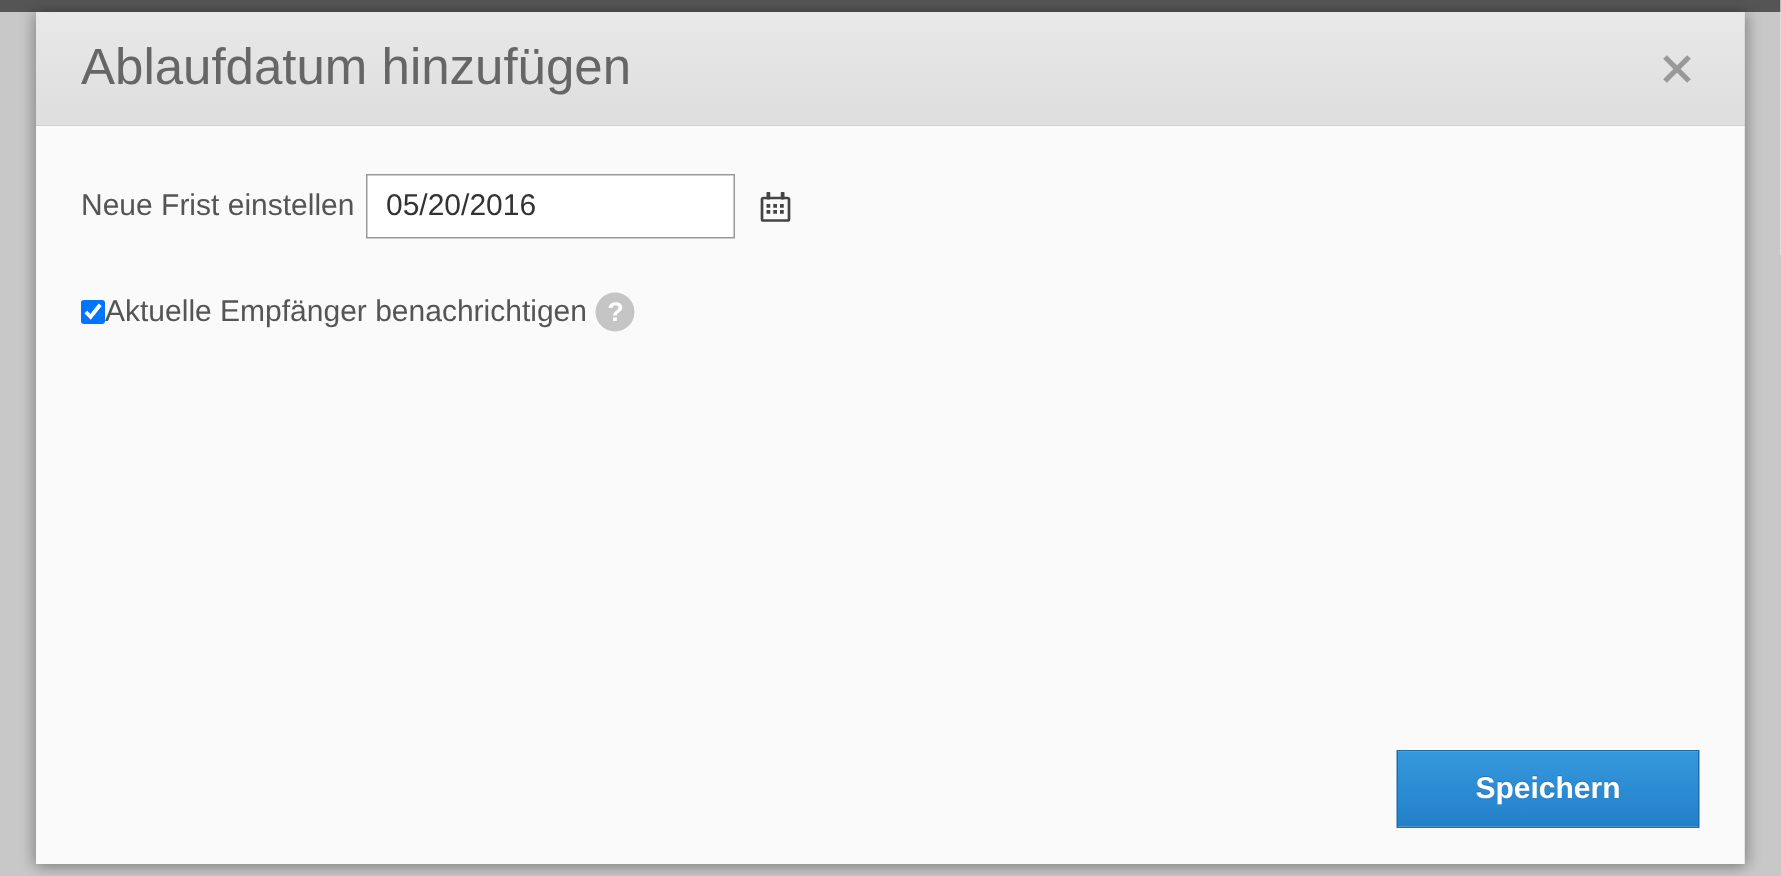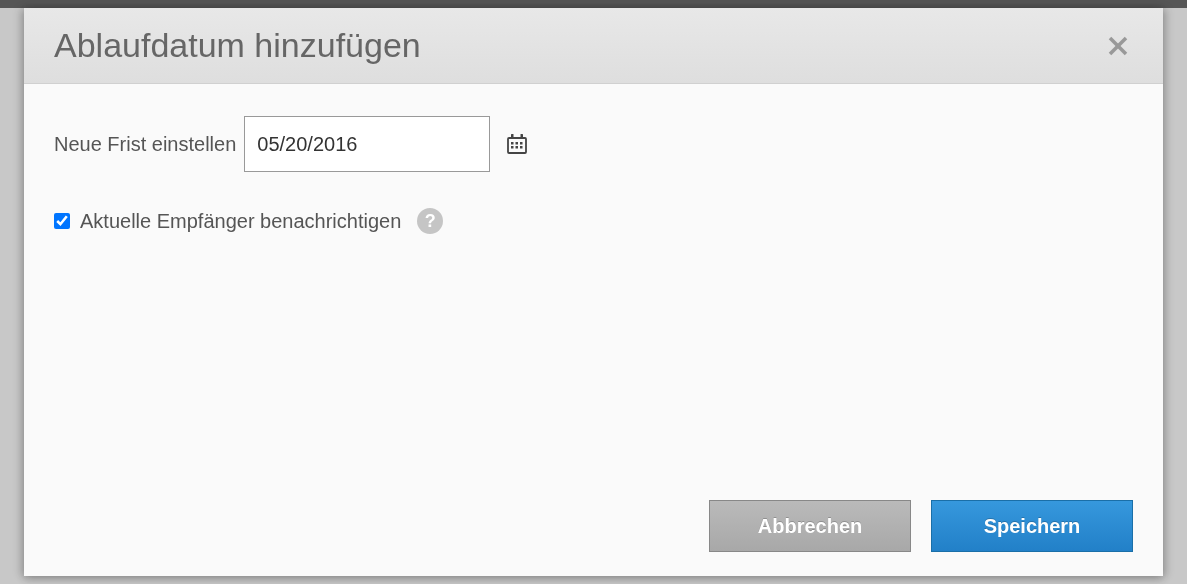--- a/index.html
+++ b/index.html
@@ -86,21 +86,21 @@
     }
     
     .form-label {
       font-size: 20px;
       color: #555;
       margin-right: 8px;
     }
     
     .date-input {
       width: 246px;
-      height: 56px;
+      height: 43px;
       padding: 6px 12px;
       font-size: 20px;
       color: #333;
       border: 1px solid #999;
       background: #fff;
       font-family: inherit;
     }
     
     .calendar-btn {
       background: none;
@@ -109,21 +109,20 @@
       margin-left: 14px;
       padding: 2px;
       color: #444;
       display: flex;
       align-items: center;
     }
     
     .checkbox-row {
       display: flex;
       align-items: center;
-      gap: 10px;
     }
     
     .checkbox {
       width: 16px;
       height: 16px;
       cursor: pointer;
     }
     
     .checkbox-label {
       font-size: 20px;
@@ -226,17 +225,16 @@
       <input type="checkbox" class="checkbox" checked="" style="">
       <label class="checkbox-label">Aktuelle Empfänger benachrichtigen</label>
       <button class="help-btn">
         <span>?</span>
       </button>
     </div>
 
   </div>
 
   <div class="modal-footer">
-    <button class="btn btn-secondary">Abbrechen</button>
     <button class="btn btn-primary">Speichern</button>
   </div>
 
 </div>
 
 </body></html>

